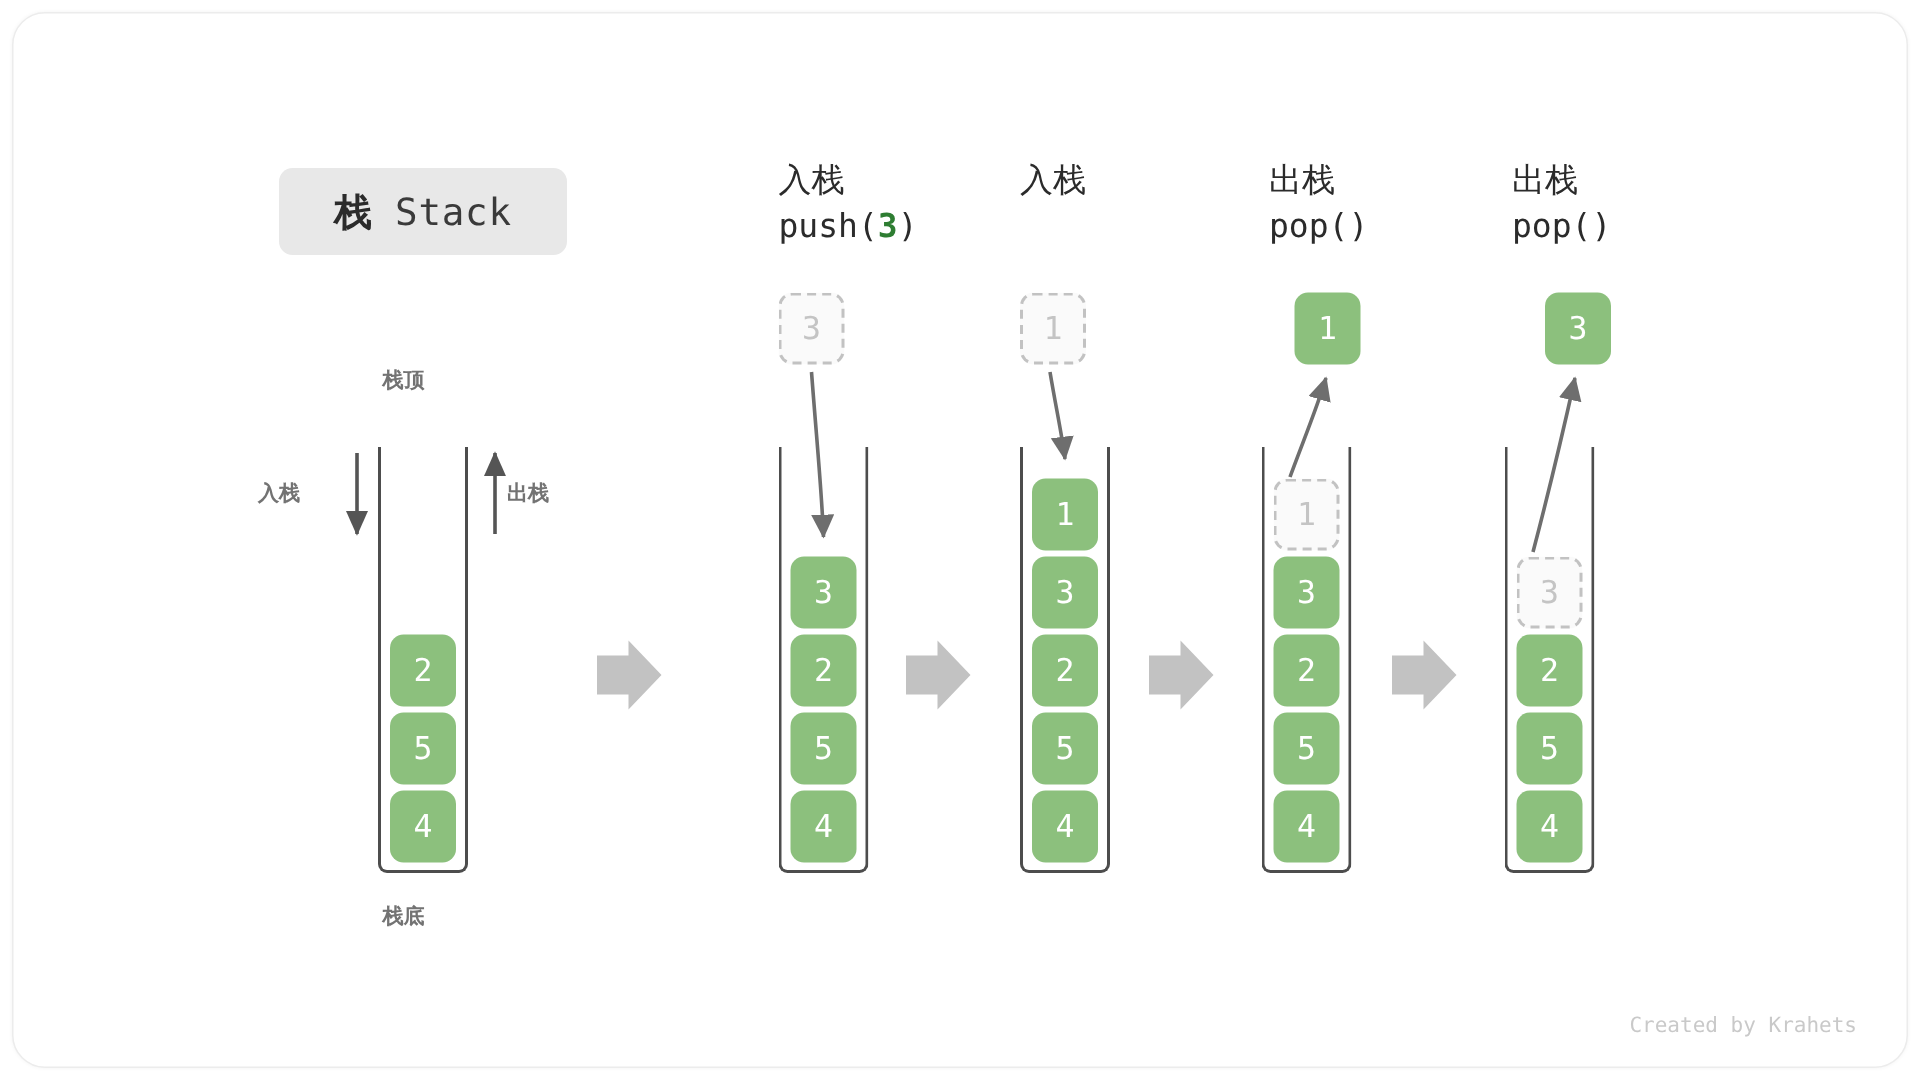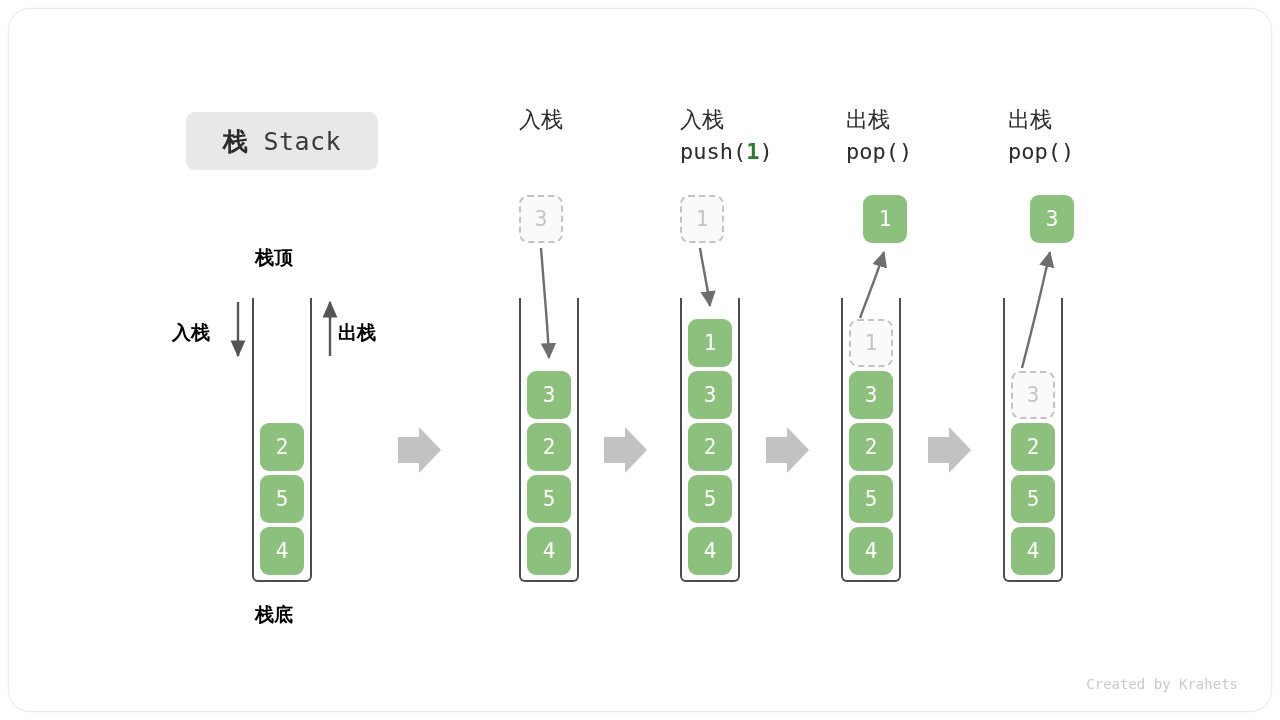--- a/index.html
+++ b/index.html
@@ -58,22 +58,22 @@
     font-size: 25px;
     color: #3a3a3a;
     letter-spacing: 0.5px;
   }
 
   
   .lbl-cn-bold {
     position: absolute;
     font-family: "Liberation Sans", sans-serif;
     font-weight: bold;
-    font-size: 19px;
-    color: #000000;
+    font-size: 14px;
+    color: #737373;
     white-space: nowrap;
   }
 
   
   .op-head {
     position: absolute;
     width: 180px;
     text-align: left;
   }
   .op-cn {
@@ -171,41 +171,41 @@
     </div>
   <div class="cell filled" style="left:260px; top:475px;">
       <span>5</span>
     </div>
   <div class="cell filled" style="left:260px; top:527px;">
       <span>4</span>
     </div>
 
   <div class="op-head" style="left:519px; top:105px;">
     <div class="op-cn">入栈</div>
+    <div class="op-code"><span>push(</span><span class="arg">3</span><span>)</span></div>
   </div>
   <div class="cell ghost" style="left:519px; top:195px;">
       <span>3</span>
     </div>
   <div class="stack" style="left:519px; top:298px; height:284px;"></div>
   <div class="cell filled" style="left:527px; top:371px;">
       <span>3</span>
     </div>
   <div class="cell filled" style="left:527px; top:423px;">
       <span>2</span>
     </div>
   <div class="cell filled" style="left:527px; top:475px;">
       <span>5</span>
     </div>
   <div class="cell filled" style="left:527px; top:527px;">
       <span>4</span>
     </div>
 
   <div class="op-head" style="left:680px; top:105px;">
     <div class="op-cn">入栈</div>
-    <div class="op-code"><span>push(</span><span class="arg">1</span><span>)</span></div>
   </div>
   <div class="cell ghost" style="left:680px; top:195px;">
       <span>1</span>
     </div>
   <div class="stack" style="left:680px; top:298px; height:284px;"></div>
   <div class="cell filled" style="left:688px; top:319px;">
       <span>1</span>
     </div>
   <div class="cell filled" style="left:688px; top:371px;">
       <span>3</span>

